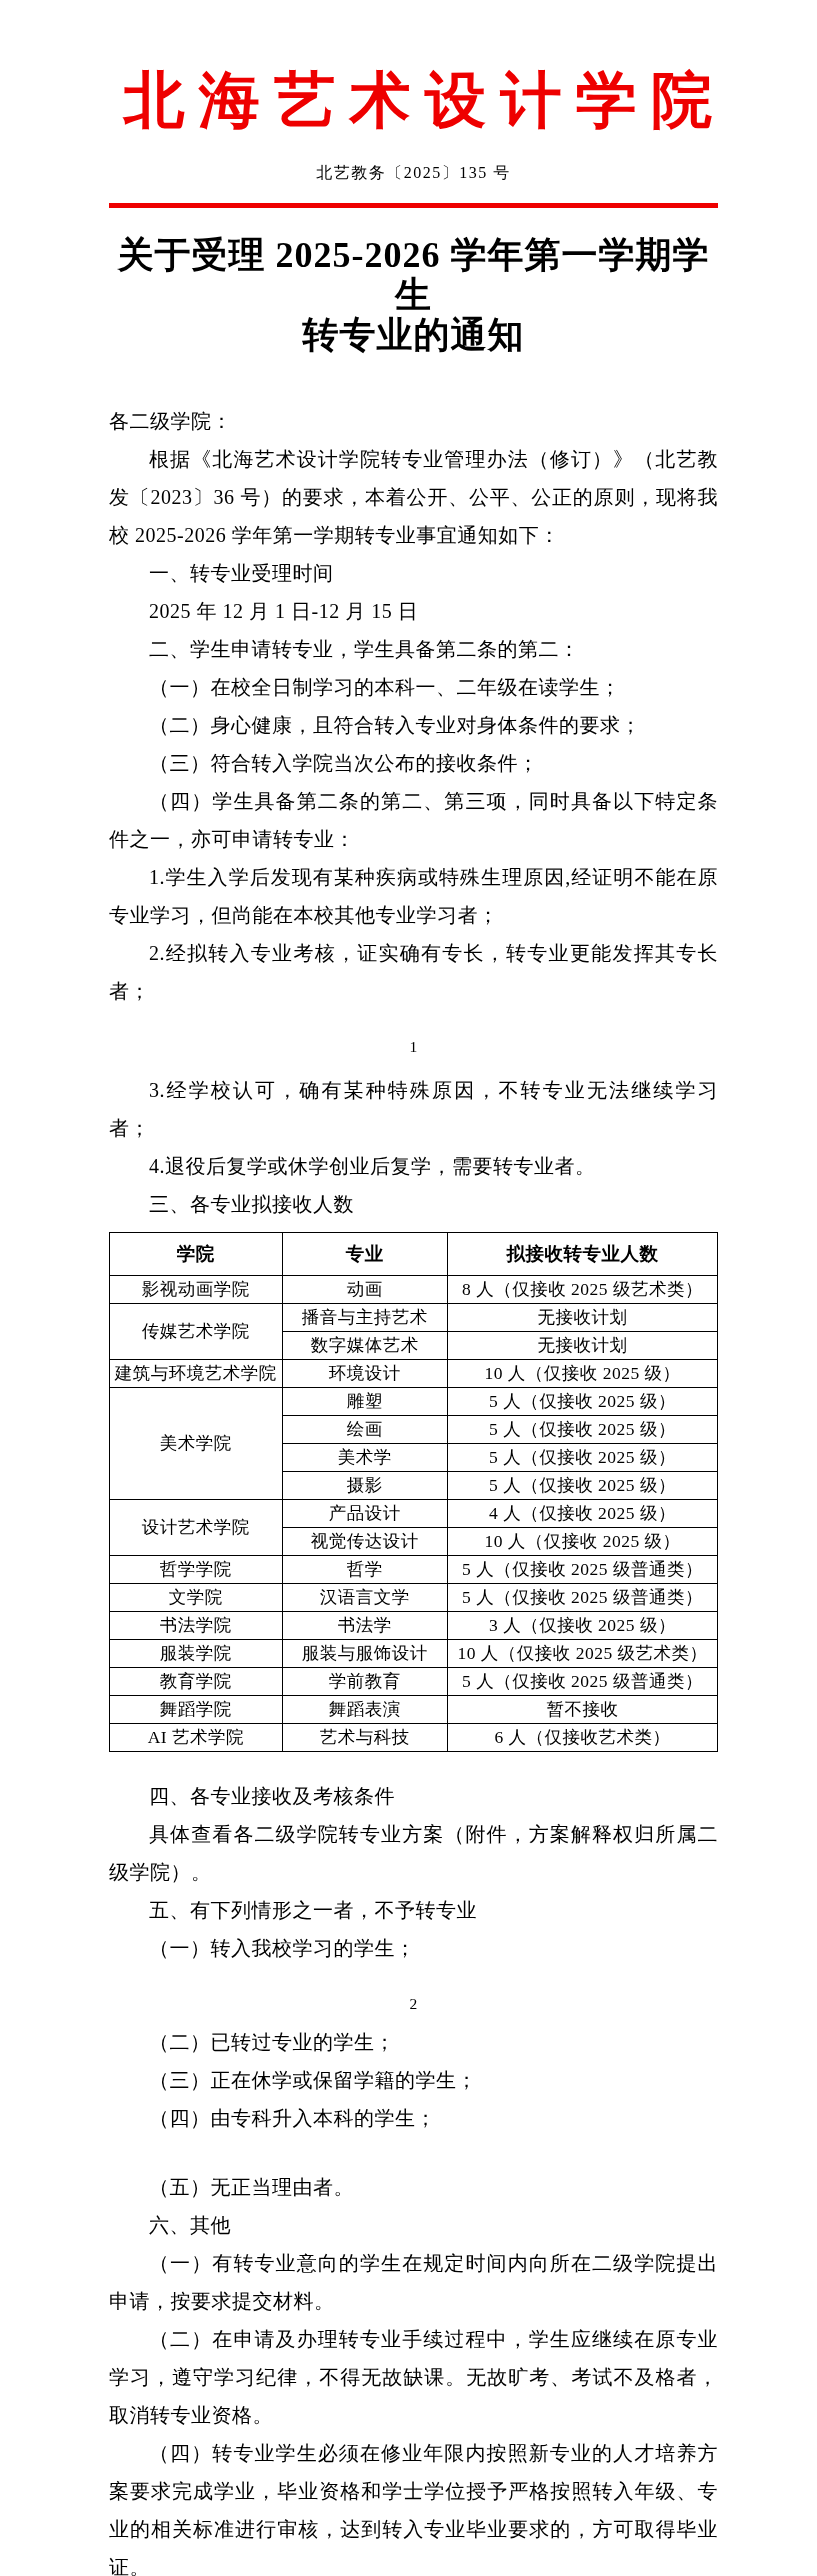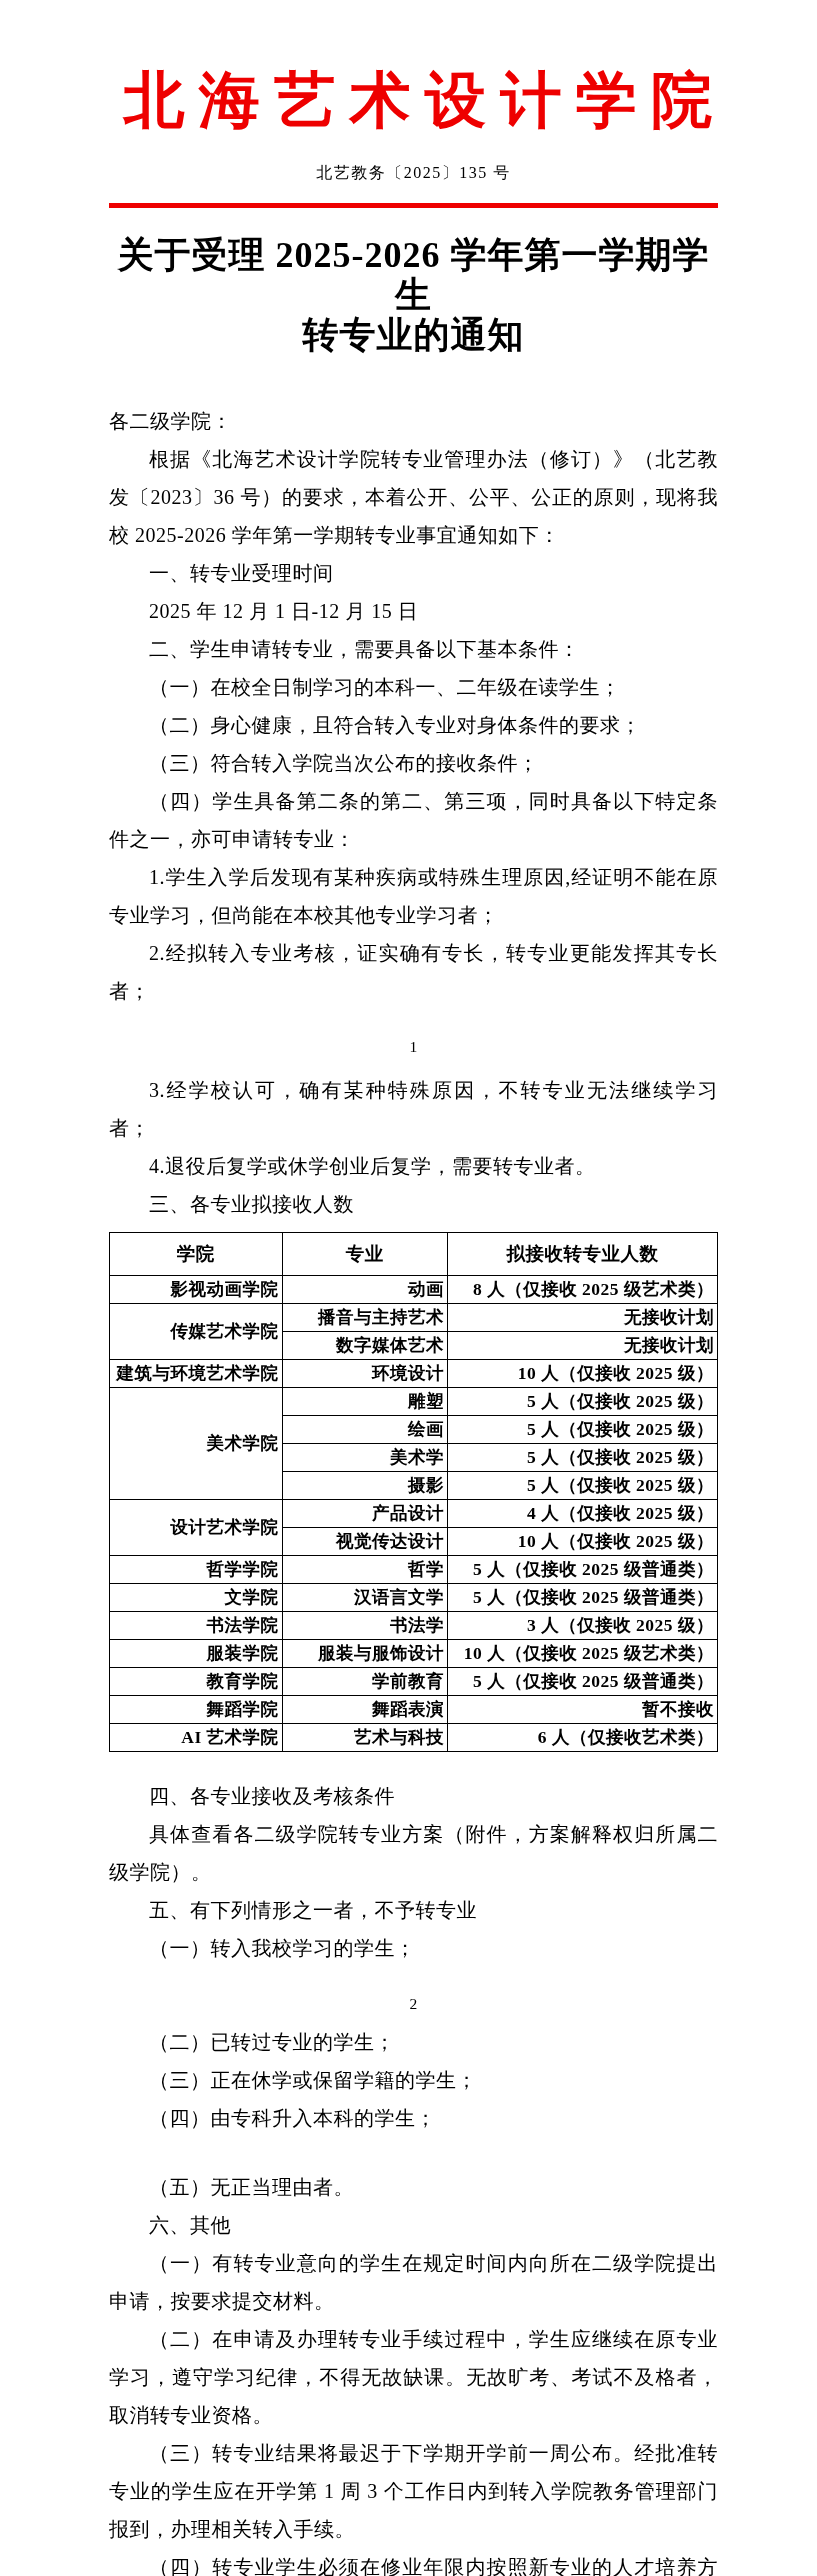--- a/index.html
+++ b/index.html
@@ -43,21 +43,21 @@
 
   table.quota-table {
     width:100%; border-collapse:collapse; margin-top:8.2px;
     font-size:17.5px; letter-spacing:0.5px;
   }
   .quota-table th, .quota-table td {
     border:1.5px solid #000; text-align:center; vertical-align:middle;
     padding:1px 3.1px;
   }
   .quota-table th { height:43px; font-weight:bold; font-size:18.5px; }
-  .quota-table td { height:28px; font-weight:bold;text-align:right; }
+  .quota-table td { height:28px; font-weight:normal; }
 
   .h4-heading { margin-top:25px; }
 </style>
 </head>
 <body>
 
 <div class="doc">
   <div class="content">
 
     <div class="school-name">北海艺术设计学院</div>
@@ -68,21 +68,21 @@
       <div>关于受理 2025-2026 学年第一学期学生</div>
       <div>转专业的通知</div>
     </div>
 
     <div class="body-text salutation">各二级学院：</div>
     <div class="body-text para">根据《北海艺术设计学院转专业管理办法（修订）》（北艺教发〔2023〕36 号）的要求，本着公开、公平、公正的原则，现将我校 2025-2026 学年第一学期转专业事宜通知如下：</div>
 
     <div class="body-text heading">一、转专业受理时间</div>
     <div class="body-text para">2025 年 12 月 1 日-12 月 15 日</div>
 
-    <div class="body-text heading">二、学生申请转专业，需要具备以下基本条件：</div>
+    <div class="body-text heading">二、学生申请转专业，学生具备第二条的第二：</div>
     <div class="body-text para">（一）在校全日制学习的本科一、二年级在读学生；</div>
     <div class="body-text para">（二）身心健康，且符合转入专业对身体条件的要求；</div>
     <div class="body-text para">（三）符合转入学院当次公布的接收条件；</div>
     <div class="body-text para">（四）学生具备第二条的第二、第三项，同时具备以下特定条件之一，亦可申请转专业：</div>
     <div class="body-text para">1.学生入学后发现有某种疾病或特殊生理原因,经证明不能在原专业学习，但尚能在本校其他专业学习者；</div>
     <div class="body-text para">2.经拟转入专业考核，证实确有专长，转专业更能发挥其专长者；</div>
 
     <div class="body-text page-num pn-1">1</div>
 
     <div class="body-text para">3.经学校认可，确有某种特殊原因，不转专业无法继续学习者；</div>
@@ -191,19 +191,18 @@
     <div class="body-text page-num pn-2">2</div>
 
     <div class="body-text para">（二）已转过专业的学生；</div>
     <div class="body-text para">（三）正在休学或保留学籍的学生；</div>
     <div class="body-text para">（四）由专科升入本科的学生；</div>
     <div class="body-text para extra-gap">（五）无正当理由者。</div>
 
     <div class="body-text heading">六、其他</div>
     <div class="body-text para">（一）有转专业意向的学生在规定时间内向所在二级学院提出申请，按要求提交材料。</div>
     <div class="body-text para">（二）在申请及办理转专业手续过程中，学生应继续在原专业学习，遵守学习纪律，不得无故缺课。无故旷考、考试不及格者，取消转专业资格。</div>
-    <div class="body-text para">（三）转专业结果将最迟于下学期开学前一周公布。经批准转专业的学生应在开学第 1 周 3 个工作日内到转入学院教务管理部门报到，办理相关转入手续。</div>
     <div class="body-text para">（四）转专业学生必须在修业年限内按照新专业的人才培养方案要求完成学业，毕业资格和学士学位授予严格按照转入年级、专业的相关标准进行审核，达到转入专业毕业要求的，方可取得毕业证。</div>
 
   </div>
 
 </div>
 
 
 </body></html>

